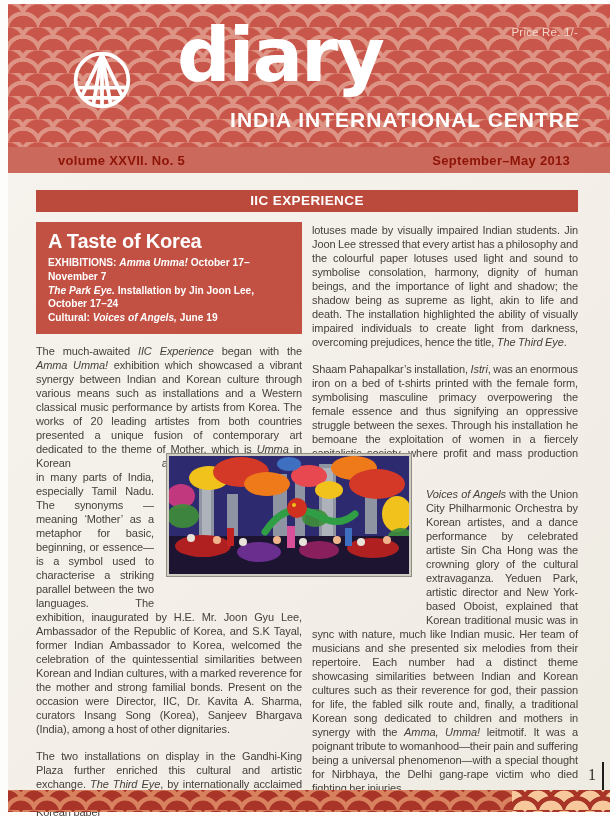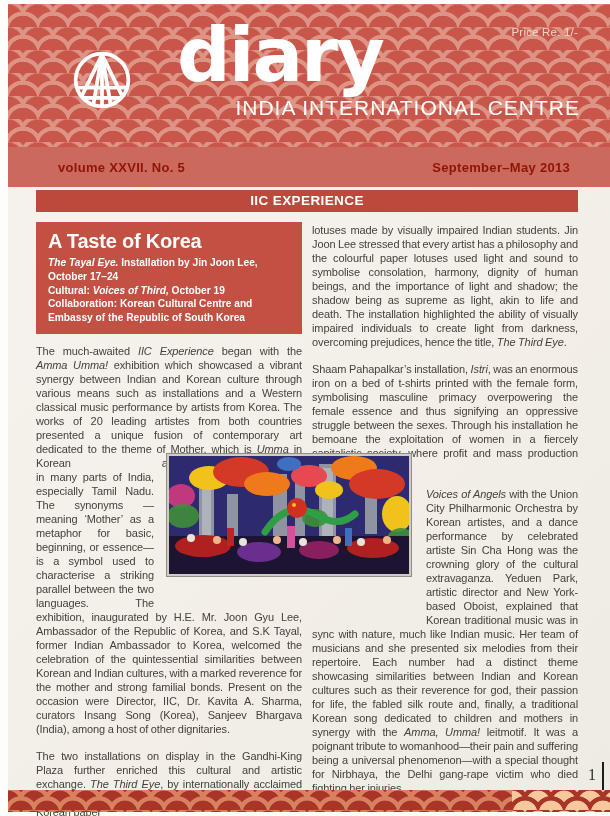--- a/index.html
+++ b/index.html
@@ -19,25 +19,25 @@
       #c9564a;
   }
   .masthead{position:absolute;left:0;top:0;width:602px;height:143px;}
   .price{position:absolute;right:32px;top:22px;color:#f2d8cb;font-size:11.5px;letter-spacing:.2px;padding-left:35px;}
   .globe{position:absolute;left:62px;top:44px;width:64px;height:64px;}
   .logotext{
     position:absolute;left:148px;top:14px;font-family:"DejaVu Sans",sans-serif;
     font-weight:bold;font-size:75px;line-height:1;color:#fff;letter-spacing:-2px;margin-left:21px;
   }
   .orgname{
-    position:absolute;right:30px;top:92px;color:#fff;font-size:21px;
-    letter-spacing:1px;font-weight:normal;white-space:nowrap;
+    position:absolute;right:30px;top:104px;color:#fff;font-size:21px;
+    letter-spacing:1px;font-weight:bold;white-space:nowrap;
   }
   .volband{
-    position:absolute;left:0;top:143px;width:602px;height:40px;background:#cb6a5c;
+    position:absolute;left:0;top:143px;width:602px;height:26px;background:#cb6a5c;
     display:flex;align-items:center;justify-content:space-between;
     box-sizing:border-box;padding:0 40px 0 50px;
     color:#8e1407;font-weight:bold;font-size:13px;letter-spacing:.3px;
   }
   .banner{
     position:absolute;left:28px;top:186px;width:542px;height:22px;background:#bc4a3c;
     color:#fff;font-weight:bold;font-size:13.5px;line-height:22px;text-align:center;
     letter-spacing:.4px;
   }
   
@@ -114,23 +114,23 @@
     <span>volume XXVII. No. 5</span>
     <span>September–May 2013</span>
   </div>
 
   <div class="banner">IIC EXPERIENCE</div>
 
   <main class="content">
     <div class="col">
       <section class="infobox">
         <h1>A Taste of Korea</h1>
-        <div class="ibline"><span class="b"></span><span class="it">The Tayal Eye.</span><span> Installation by Jin Joon Lee, October 17–24</span></div>
-        <div class="ibline"><span class="b">Cultural: </span><span class="it">Voices of Third,</span><span> October 19</span></div>
-        <div class="ibline"><span class="b">Collaboration: </span><span class="it"></span><span>Korean Cultural Centre and Embassy of the Republic of South Korea</span></div>
+        <div class="ibline"><span class="b">EXHIBITIONS: </span><span class="it">Amma Umma!</span><span> October 17–November 7</span></div>
+        <div class="ibline"><span class="b"></span><span class="it">The Park Eye.</span><span> Installation by Jin Joon Lee, October 17–24</span></div>
+        <div class="ibline"><span class="b">Cultural: </span><span class="it">Voices of Angels,</span><span> June 19</span></div>
       </section>
       <div class="bt jlast"><span>The much-awaited </span><span class="it">IIC Experience</span><span> began with the </span><span class="it">Amma Umma!</span><span> exhibition which showcased a vibrant synergy between Indian and Korean culture through various means such as installations and a Western classical music performance by artists from Korea. The works of 20 leading artistes from both countries presented a unique fusion of contemporary art dedicated to the theme of Mother, which is </span><span class="it">Umma</span><span> in Korean and </span><span class="it">Amma</span></div>
       <span class="spacer-r"></span>
       <div class="bt"><span>in many parts of India, especially Tamil Nadu. The synonyms —meaning ‘Mother’ as a metaphor for basic, beginning, or essence—is a symbol used to characterise a striking parallel between the two languages. The exhibition, inaugurated by H.E. Mr. Joon Gyu Lee, Ambassador of the Republic of Korea, and S.K Tayal, former Indian Ambassador to Korea, welcomed the celebration of the quintessential similarities between Korean and Indian cultures, with a marked reverence for the mother and strong familial bonds. Present on the occasion were Director, IIC, Dr. Kavita A. Sharma, curators Insang Song (Korea), Sanjeev Bhargava (India), among a host of other dignitaries.</span></div>
       <div class="bt para"><span>The two installations on display in the Gandhi-King Plaza further enriched this cultural and artistic exchange. </span><span class="it">The Third Eye</span><span>, by internationally acclaimed Korean artist Jin Joon Lee, was an explosion of yellow Korean paper</span></div>
     </div>
 
     <div class="col col-right">
       <div class="bt"><span>lotuses made by visually impaired Indian students. Jin Joon Lee stressed that every artist has a philosophy and the colourful paper lotuses used light and sound to symbolise consolation, harmony, dignity of human beings, and the importance of light and shadow; the shadow being as supreme as light, akin to life and death. The installation highlighted the ability of visually impaired individuals to create light from darkness, overcoming prejudices, hence the title, </span><span class="it">The Third Eye</span><span>.</span></div>
       <div class="bt para"><span>Shaam Pahapalkar’s installation, </span><span class="it">Istri</span><span>, was an enormous iron on a bed of t-shirts printed with the female form, symbolising masculine primacy overpowering the female essence and thus signifying an oppressive struggle between the sexes. Through his installation he bemoane the exploitation of women in a fiercely capitalistic society, where profit and mass production lead the way.</span></div>

